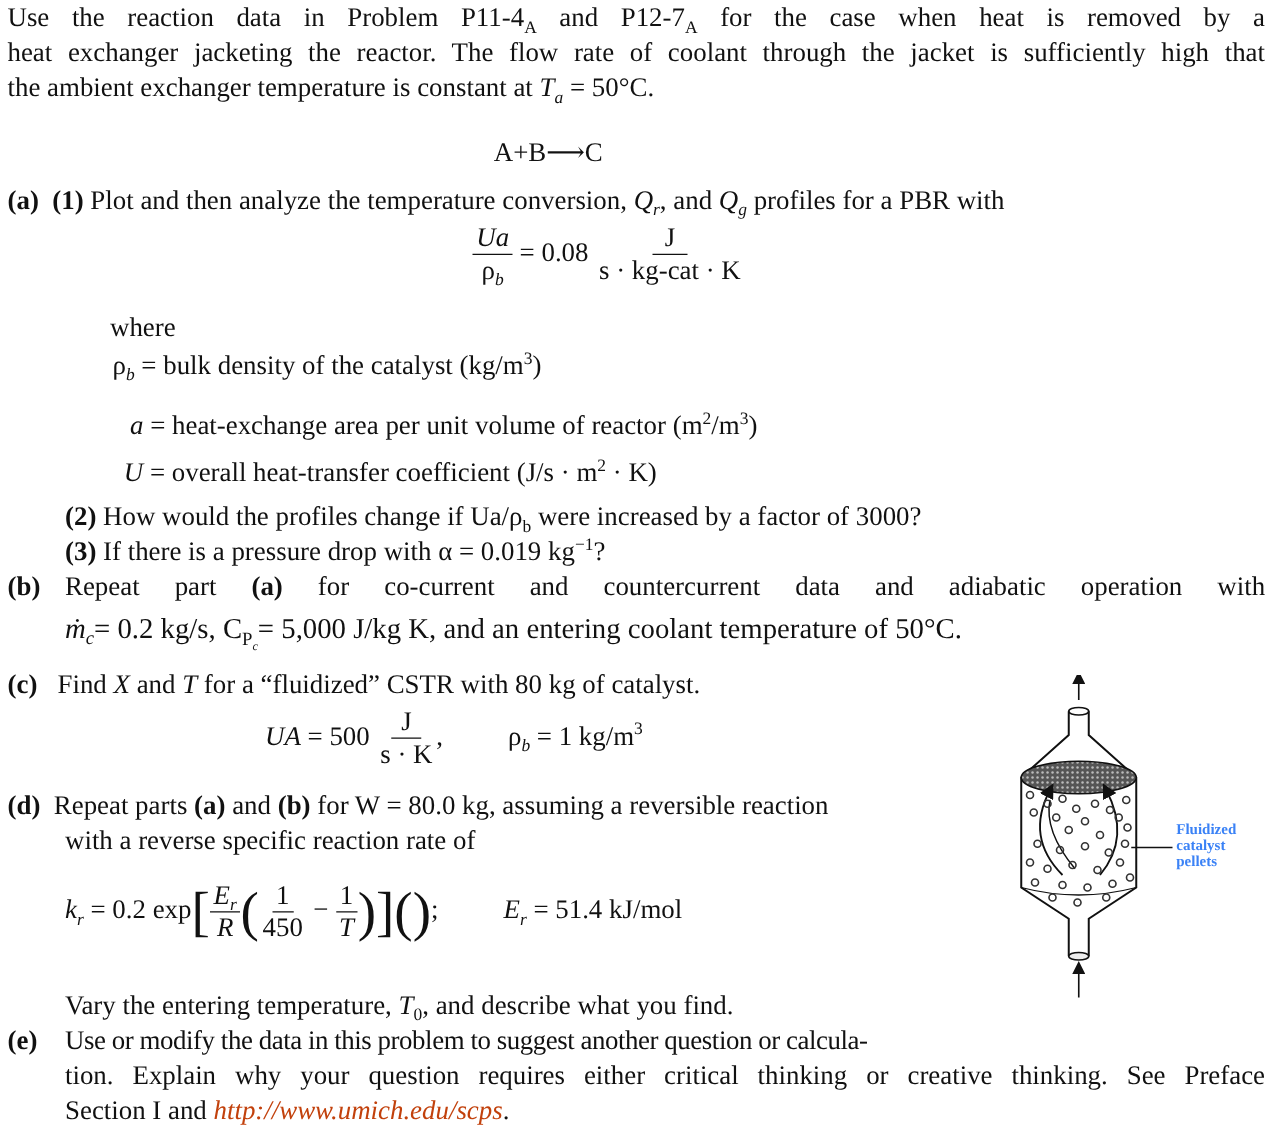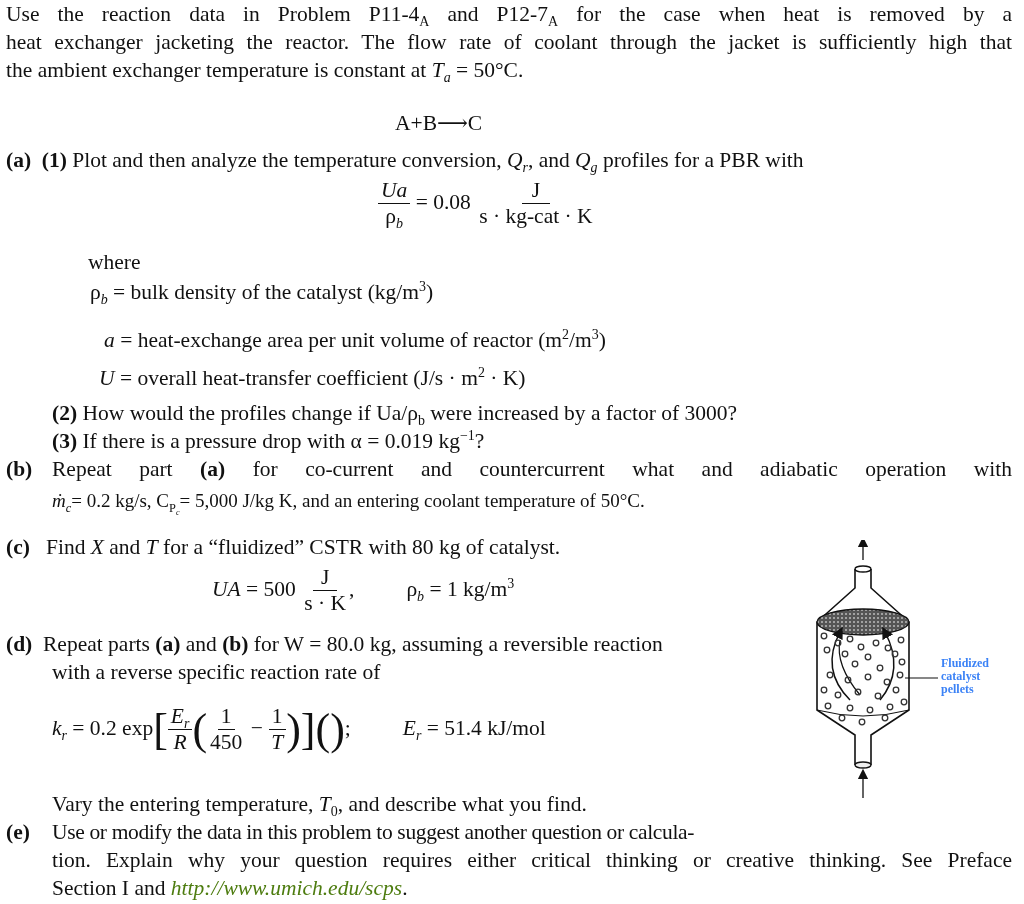--- a/index.html
+++ b/index.html
@@ -41,22 +41,22 @@
 <div class="abs" style="top:250px; left:52px;margin-left:36px;">where</div>
 
 <div class="abs" style="top:280px; left:90px;"><span>ρ</span><sub class="it">b</sub><span> = bulk density of the catalyst (kg/m</span><sup>3</sup><span>)</span></div>
 <div class="abs" style="top:328px; left:104px;"><i>a</i><span> = heat-exchange area per unit volume of reactor (m</span><sup>2</sup><span>/m</span><sup>3</sup><span>)</span></div>
 <div class="abs" style="top:366px; left:99px;"><i>U</i><span> = overall heat-transfer coefficient (J/s · m</span><sup>2</sup><span> · K)</span></div>
 
 <div class="abs" style="top:401px; left:52px;text-align:center;"><b>(2)</b><span> How would the profiles change if Ua/ρ</span><sub>b</sub><span> were increased by a factor of 3000?</span></div>
 <div class="abs" style="top:429px; left:52px;"><b>(3)</b><span> If there is a pressure drop with α = 0.019 kg</span><sup>−1</sup><span>?</span></div>
 
 <div class="abs bd" style="top:457px; left:6px;">(b)</div>
-<div class="justw" style="top:457px; left:52px; width:960px;"><span>Repeat</span> <span>part</span> <b>(a)</b> <span>for</span> <span>co-current</span> <span>and</span> <span>countercurrent</span> <span>what</span> <span>and</span> <span>adiabatic</span> <span>operation</span> <span>with</span></div>
-<div class="abs" style="top:490px; left:52px; font-size:19px;"><i>ṁ</i><sub class="it">c</sub><span>= 0.2 kg/s, C</span><sub><span>P</span><sub class="it">c</sub></sub><span>=  5,000 J/kg K, and an entering coolant temperature of 50°C.</span></div>
+<div class="justw" style="top:457px; left:52px; width:960px;"><span>Repeat</span> <span>part</span> <b>(a)</b> <span>for</span> <span>co-current</span> <span>and</span> <span>countercurrent</span> <span>data</span> <span>and</span> <span>adiabatic</span> <span>operation</span> <span>with</span></div>
+<div class="abs" style="top:490px; left:52px; font-size:23px;"><i>ṁ</i><sub class="it">c</sub><span>= 0.2 kg/s, C</span><sub><span>P</span><sub class="it">c</sub></sub><span>=  5,000 J/kg K, and an entering coolant temperature of 50°C.</span></div>
 
 <div class="abs" style="top:535px; left:6px;"><b>(c)</b>&nbsp;&nbsp;&nbsp;<span>Find </span><i>X</i><span> and </span><i>T</i><span> for a “fluidized” CSTR with 80 kg of catalyst.</span></div>
 
 <div class="abs" style="top:565px; left:212px;">
   <i>UA</i><span> = 500 </span><span class="frac">
       <span class="num" style="padding:0 8px;">J</span>
       <span class="den">s · K</span>
     </span><span>,</span><span style="display:inline-block; width:52px;"></span><span>ρ</span><sub class="it">b</sub><span> = 1 kg/m</span><sup>3</sup>
 </div>
 
@@ -74,21 +74,21 @@
       <span class="num">1</span>
       <span class="den it">T</span>
     </span><span class="big">)</span><span class="big">]</span><span class="big">(</span><span class="big">)</span><span>;</span><span style="display:inline-block; width:52px;"></span><i>E</i><sub class="it">r</sub><span> = 51.4 kJ/mol</span>
 </div>
 
 <div class="abs" style="top:792px; left:52px;"><span>Vary the entering temperature, </span><i>T</i><sub>0</sub><span>, and describe what you find.</span></div>
 
 <div class="abs bd" style="top:820px; left:6px;">(e)</div>
 <div class="abs" style="top:820px; left:52px; letter-spacing:-0.35px;">Use or modify the data in this problem to suggest another question or calcula-</div>
 <div class="justw" style="top:848px; left:52px; width:960px;">tion. Explain why your question requires either critical thinking or creative thinking. See Preface</div>
-<div class="abs" style="top:876px; left:52px;"><span>Section I and </span><a style="color:#4d7c0f; text-decoration:none; font-style:italic;">http://www.umich.edu/scps</a><span>.</span></div>
+<div class="abs" style="top:876px; left:52px;"><span>Section I and </span><a style="color:#c2410c; text-decoration:none; font-style:italic;">http://www.umich.edu/scps</a><span>.</span></div>
 
 <div class="abs" style="top:540px; left:800px; width:200px; height:262px;">
   <svg width="200" height="262" viewBox="0 0 200 262">
     <defs>
       <pattern id="mesh" width="4" height="4" patternUnits="userSpaceOnUse">
         <rect width="4" height="4" fill="#555"></rect>
         <circle cx="2" cy="2" r="1" fill="#bbb"></circle>
       </pattern>
       <marker id="arr" markerWidth="8" markerHeight="8" refX="4" refY="4" orient="auto">
         <path d="M0,0 L8,4 L0,8 z" fill="#111"></path>

